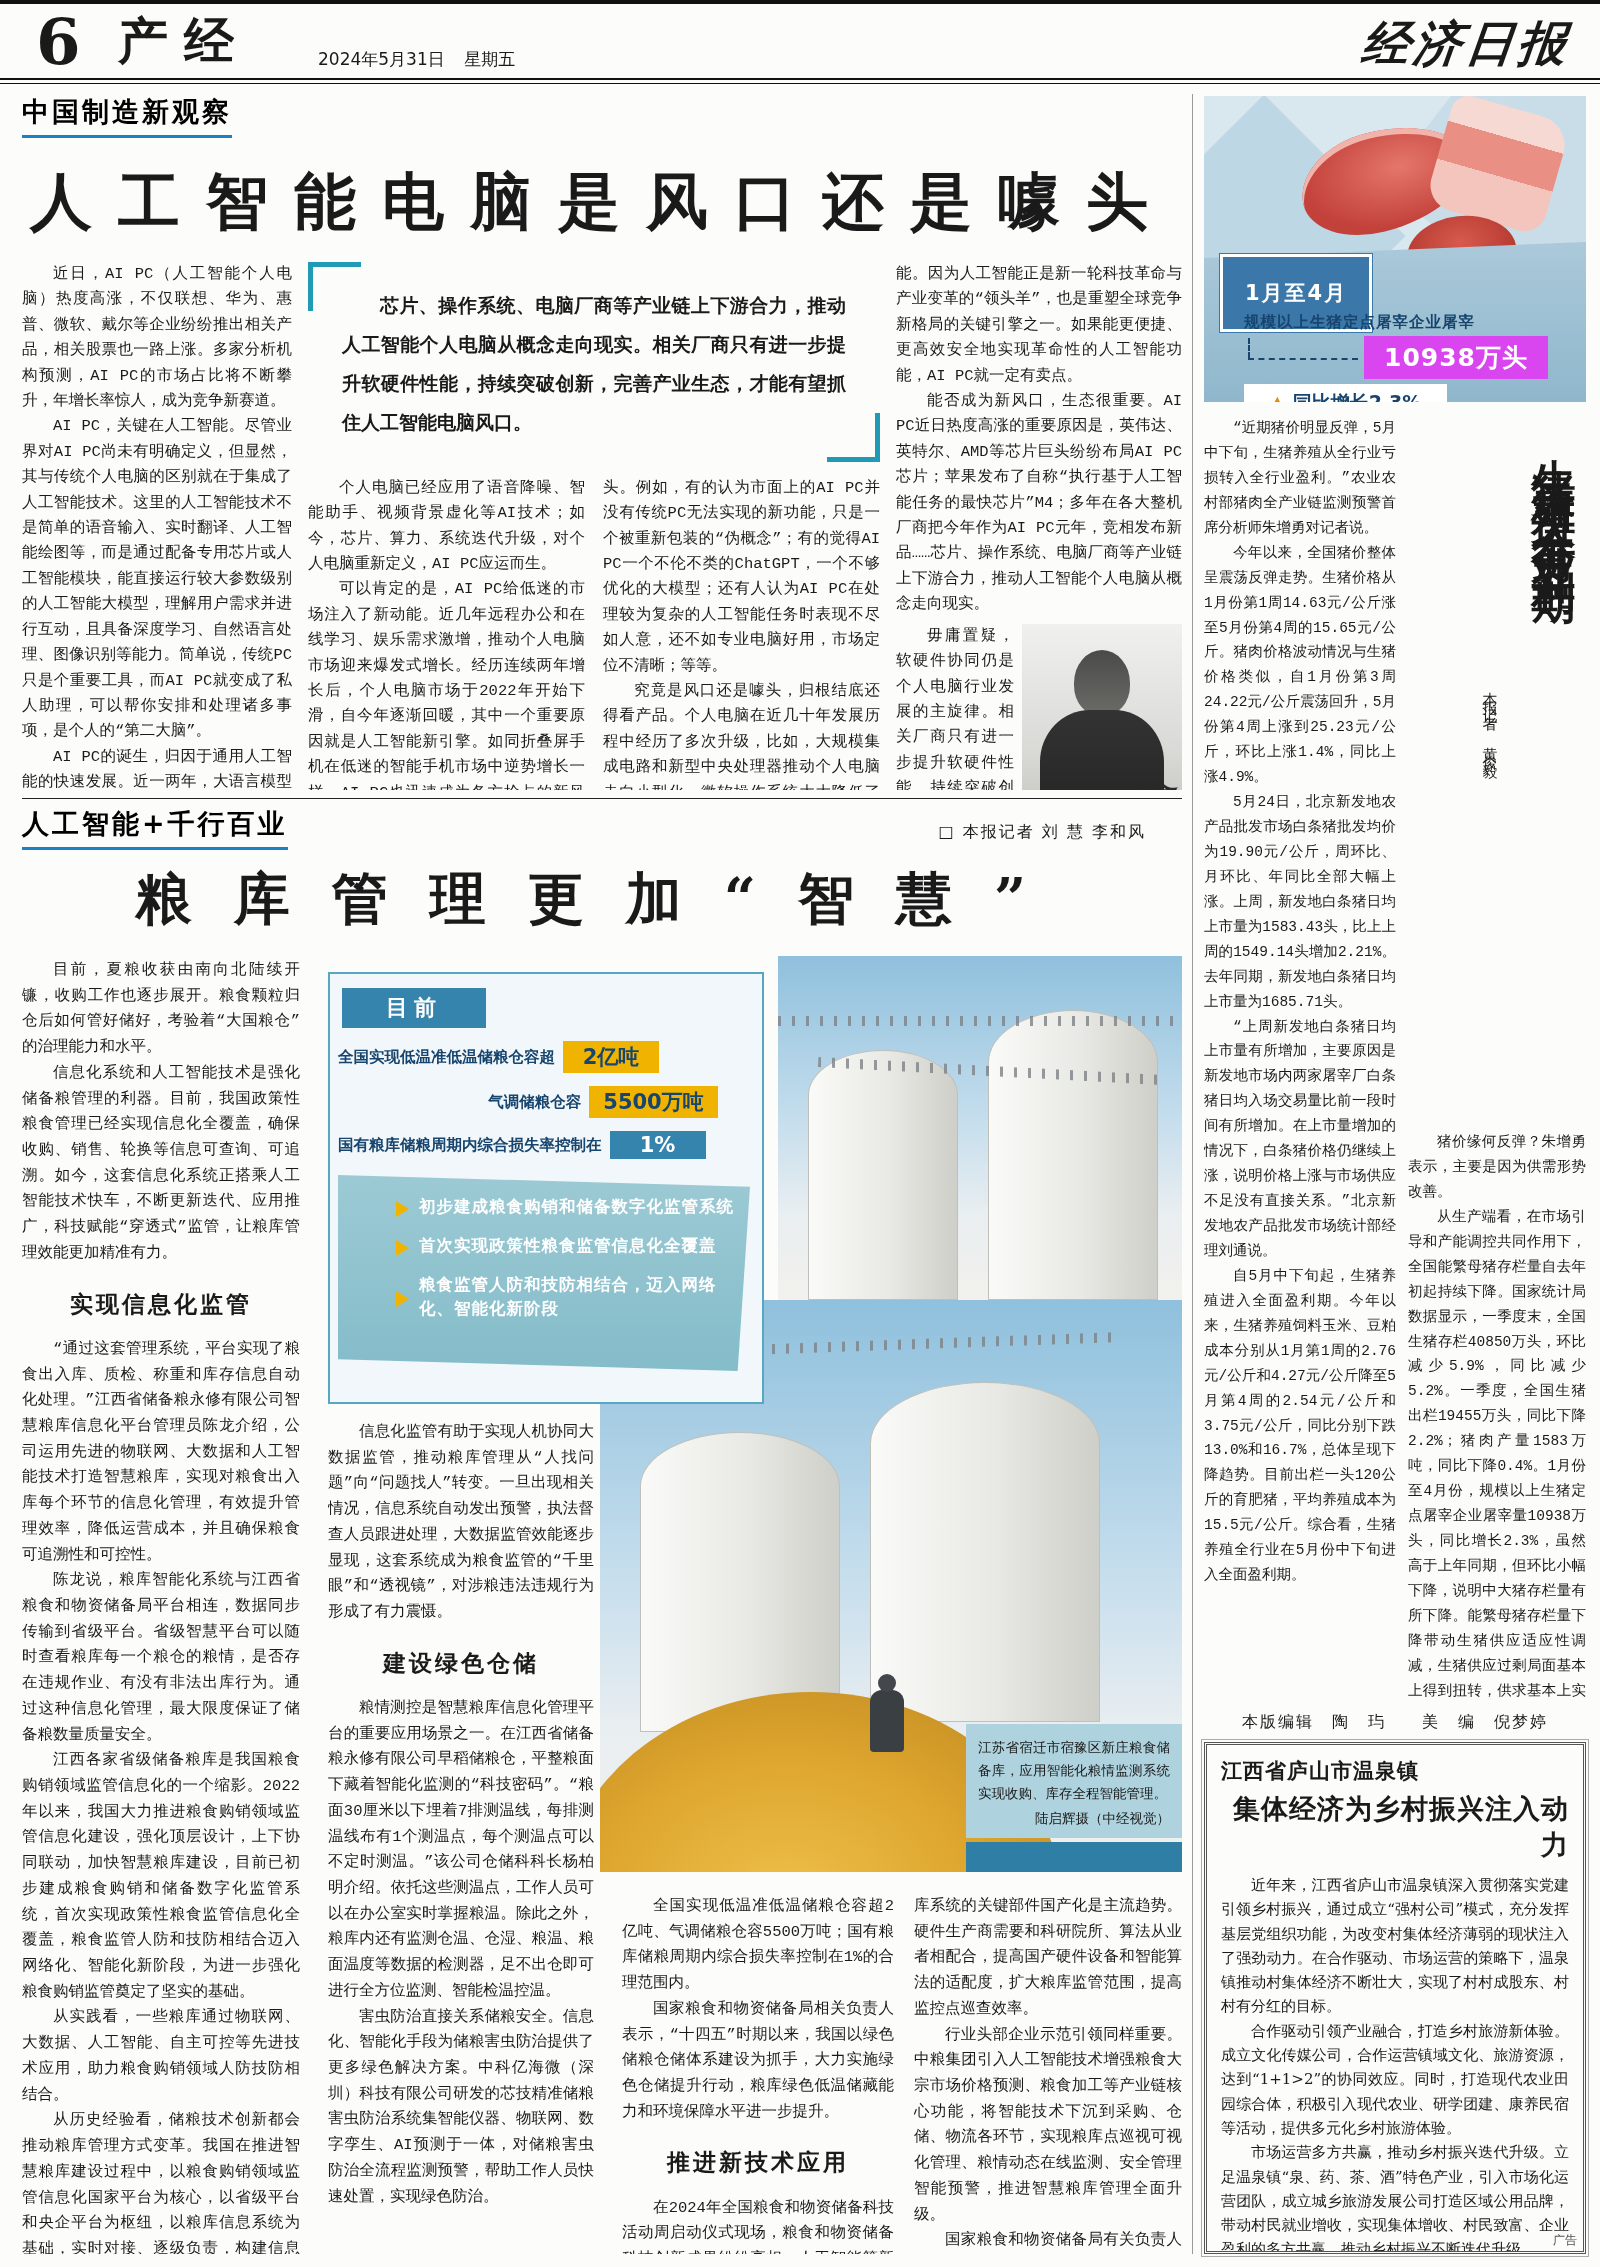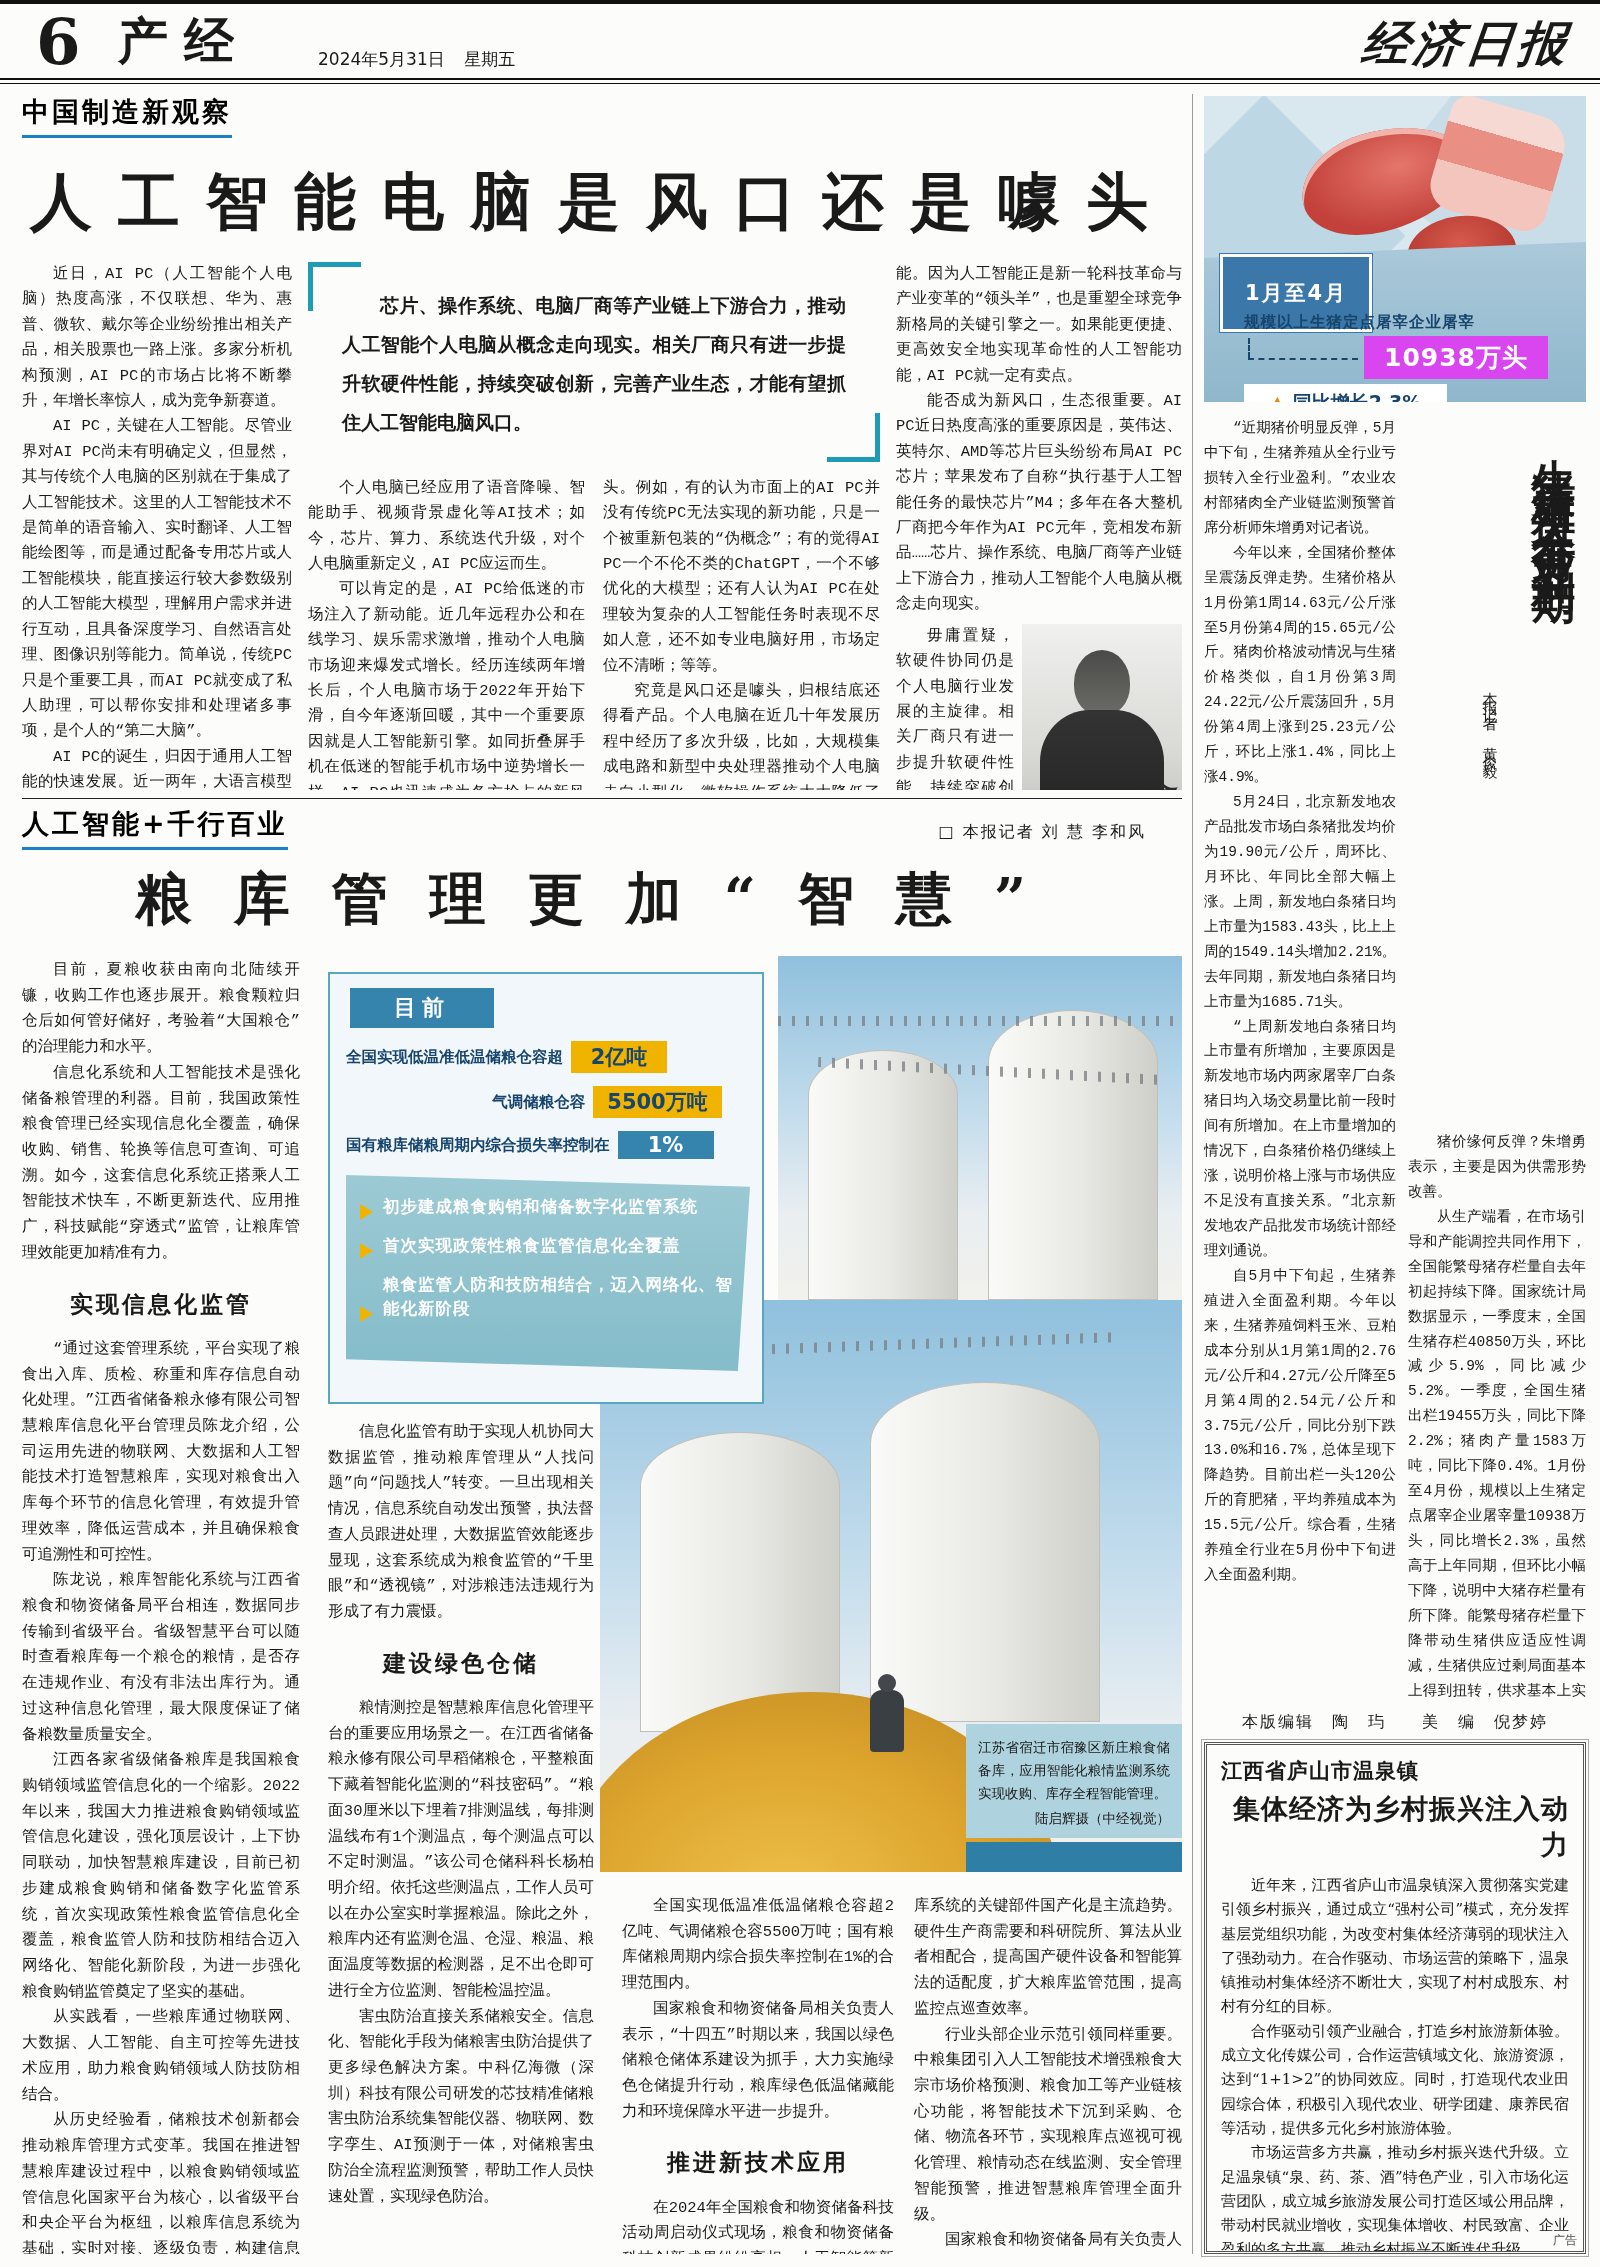--- a/index.html
+++ b/index.html
@@ -69,35 +69,35 @@
     font-size:56px; font-weight:900; letter-spacing:42px; white-space:nowrap;
   }
   .subhead { font-size:23px; font-weight:900; text-align:center; letter-spacing:3px; margin:18px 0 14px 0; }
   .gcolA { position:absolute; left:0; top:152px; width:278px; height:1296px; font-size:15.5px; line-height:1.66; overflow:hidden; }
   .gcolB { position:absolute; left:306px; top:614px; width:266px; height:834px; font-size:15.5px; line-height:1.66; overflow:hidden; }
   .gcolC { position:absolute; left:600px; top:1088px; width:272px; height:360px; font-size:15.5px; line-height:1.66; overflow:hidden; }
   .gcolD { position:absolute; left:892px; top:1088px; width:268px; height:360px; font-size:15.5px; line-height:1.66; overflow:hidden; }
 
   
   .ginfo { position:absolute; left:306px; top:166px; width:436px; height:432px;
-    background:#f1f7fa; border:2px solid #57a7c2; padding:14px 12px 10px 16px; z-index:5;
+    background:#f1f7fa; border:2px solid #57a7c2; padding:14px 12px 10px 8px; z-index:5;
     font-family:"DejaVu Sans","Liberation Sans",sans-serif; }
   .gi-title { display:inline-block; background:#3584ad; color:#fff; font-size:22px; font-weight:bold;
     padding:5px 44px; letter-spacing:6px; margin-left:4px; }
   .gi-row { display:flex; align-items:center; margin-top:13px; }
   .gi-label { color:#17456e; font-weight:bold; font-size:15.5px; white-space:nowrap; }
   .gi-val-y { background:#f0b400; color:#17456e; font-weight:bold; font-size:21px; padding:2px 14px;
     margin-left:8px; min-width:96px; text-align:center; white-space:nowrap; }
   .gi-val-b { background:#3584ad; color:#fff; font-weight:bold; font-size:21px; padding:2px 14px;
     margin-left:8px; min-width:96px; text-align:center; }
   .gi-panel { margin-top:16px; background:linear-gradient(180deg,#9ccad4,#84bcc9); color:#fff;
     padding:20px 14px 16px 14px; height:196px;
     clip-path:polygon(0 0, 100% 6%, 97% 100%, 0 94%); }
-  .gi-bullet { display:flex; align-items:flex-end; margin-bottom:14px; font-size:16.5px; font-weight:bold;
-    letter-spacing:1px; line-height:1.5; }
+  .gi-bullet { display:flex; align-items:center; margin-bottom:14px; font-size:16.5px; font-weight:bold;
+    letter-spacing:1px; line-height:1.5;margin-left:44px; }
   .gi-arrow { width:0; height:0; border-top:8px solid transparent; border-bottom:8px solid transparent;
     border-left:13px solid #f0b400; margin:4px 10px 0 0; flex:none; }
 
   
   .photo-sky { background:linear-gradient(180deg,#8fc0dd 0%,#c2dcec 45%,#e9eef1 75%,#f2f1ec 100%); overflow:hidden; }
   .photoTop { position:absolute; left:756px; top:150px; width:404px; height:344px; z-index:1; }
   .photoMain { position:absolute; left:578px; top:494px; width:582px; height:572px; z-index:2; }
   .silo { position:absolute; background:linear-gradient(90deg,#fafaf8 0%,#e8e8e4 55%,#cfcfc9 100%);
     border-radius:50% 50% 0 0 / 18% 18% 0 0; border:1px solid #c0c0ba; }
   .truss { position:absolute; background:repeating-linear-gradient(90deg,#7d8286 0 3px,transparent 3px 14px);

